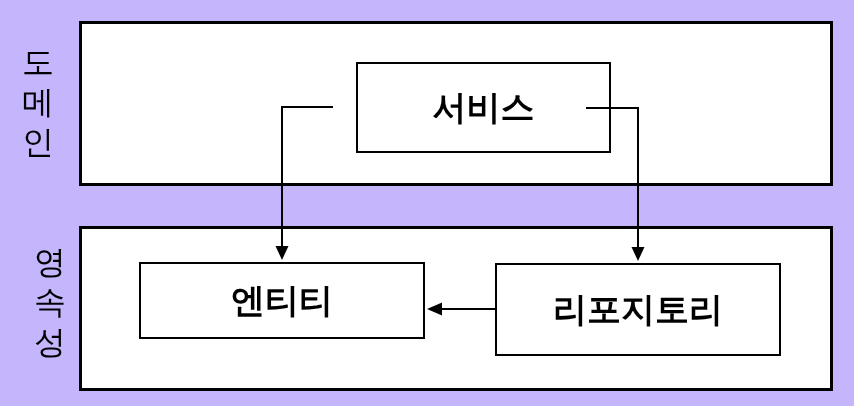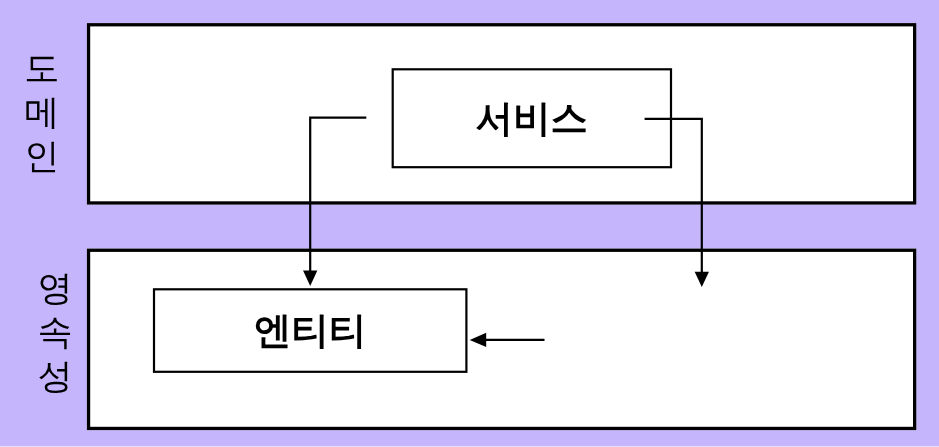--- a/index.html
+++ b/index.html
@@ -81,20 +81,21 @@
   <div class="lane-rect" id="rect-domain"></div>
 
   <div class="lane-label" id="label-persistence">영속성</div>
 
   <div class="lane-rect" id="rect-persistence"></div>
 
   <div class="node" id="node-service">서비스</div>
 
   <div class="node" id="node-entity">엔티티</div>
 
+  <div class="node" id="node-repository">리포지토리</div>
 
   <svg class="edges" width="854" height="406" viewBox="0 0 854 406">
 
     <path d="M 333 107 L 282 107 L 282 248"></path>
     <polygon points="282,260 275.5,246 288.5,246"></polygon>
 
     <path d="M 586 108 L 638 108 L 638 249"></path>
     <polygon points="638,261 631.5,247 644.5,247"></polygon>
 
     <path d="M 495 309 L 440 309"></path>

